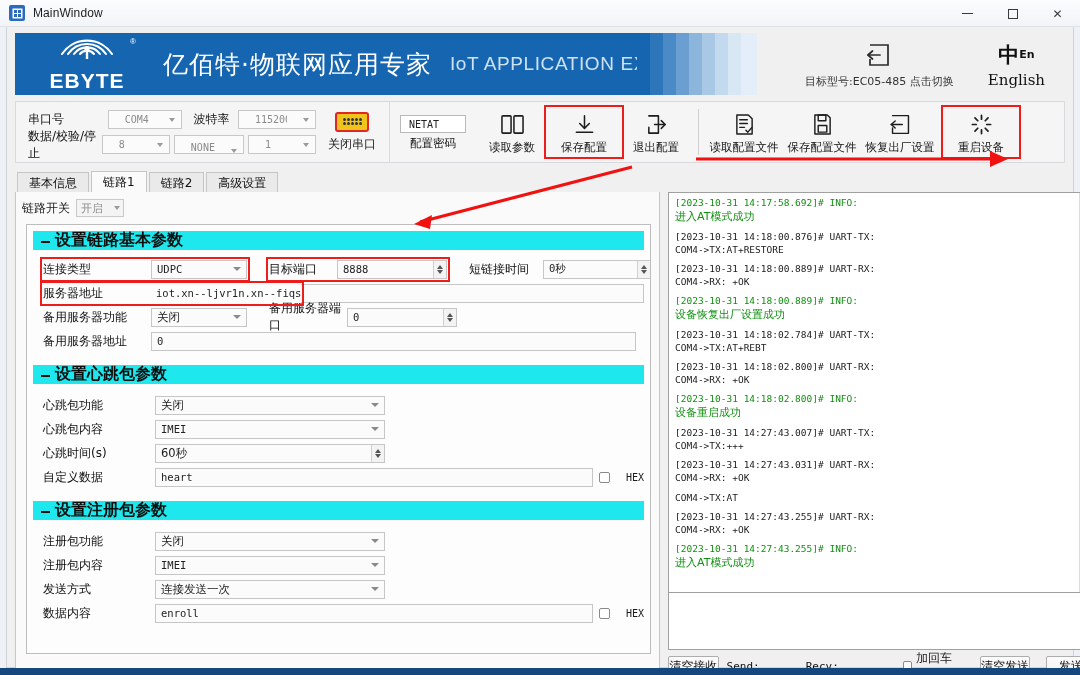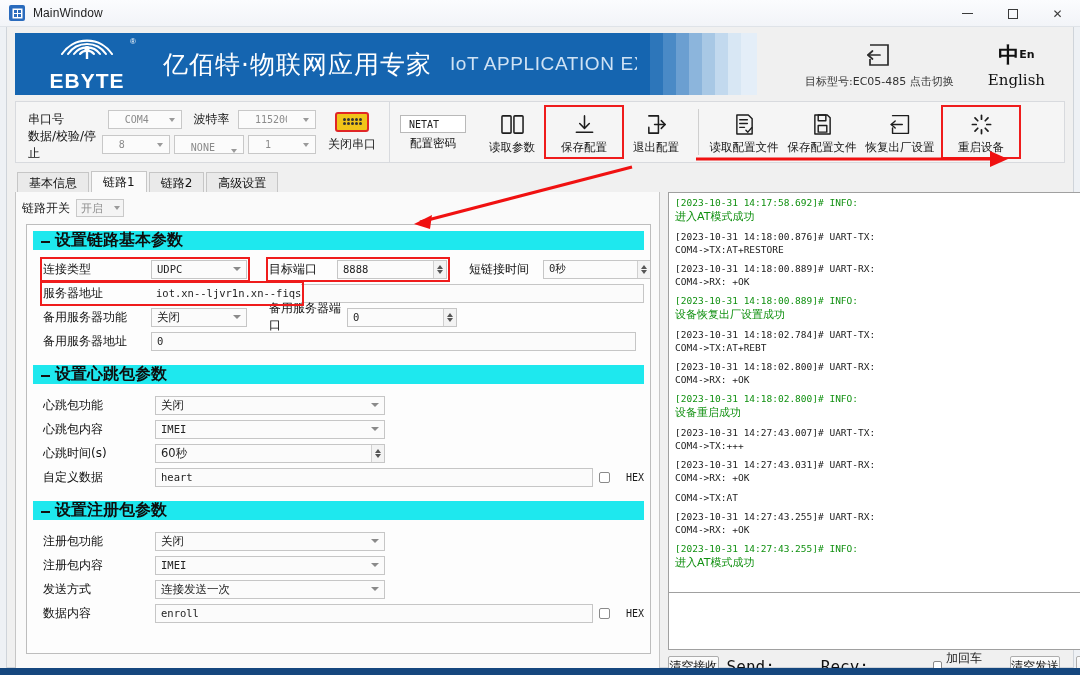--- a/index.html
+++ b/index.html
@@ -230,21 +230,21 @@
   .send-box { height: 58px; background:#fff; border:1px solid #a0a0a0; border-top:none; margin-top:-1px; }
   .log-bar { height: 28px; display:flex; align-items:center; gap: 8px; padding-top: 5px; }
   .btn {
     height: 21px; border: 1px solid #adadad; background: linear-gradient(#fcfcfc,#f0f0f0);
     font-size: 12px; font-family:"DejaVu Sans", sans-serif; color:#111;
     display:flex; align-items:center; justify-content:center; cursor:pointer; border-radius:2px;
   }
   .b-clearrecv { width: 62px; }
   .b-clearsend { width: 62px; }
   .b-send { width: 60px; }
-  .sr-lbl { font-size: 16px; font-family:"DejaVu Sans Mono", monospace; color:#111; }
+  .sr-lbl { font-size: 11px; font-family:"DejaVu Sans Mono", monospace; color:#111; }
   .crlf { display:flex; align-items:center; gap:4px; }
   .crlf .lbl { font-size: 12px; font-family:"DejaVu Sans", sans-serif; }
 
   
   .anno { position:absolute; left:0; top:0; width:1080px; height:675px; pointer-events:none; z-index: 30; }
 
   
   .taskbar { position:absolute; left:0; bottom:0; width:1080px; height:7px; background:#15477e; }
 </style>
 </head>

